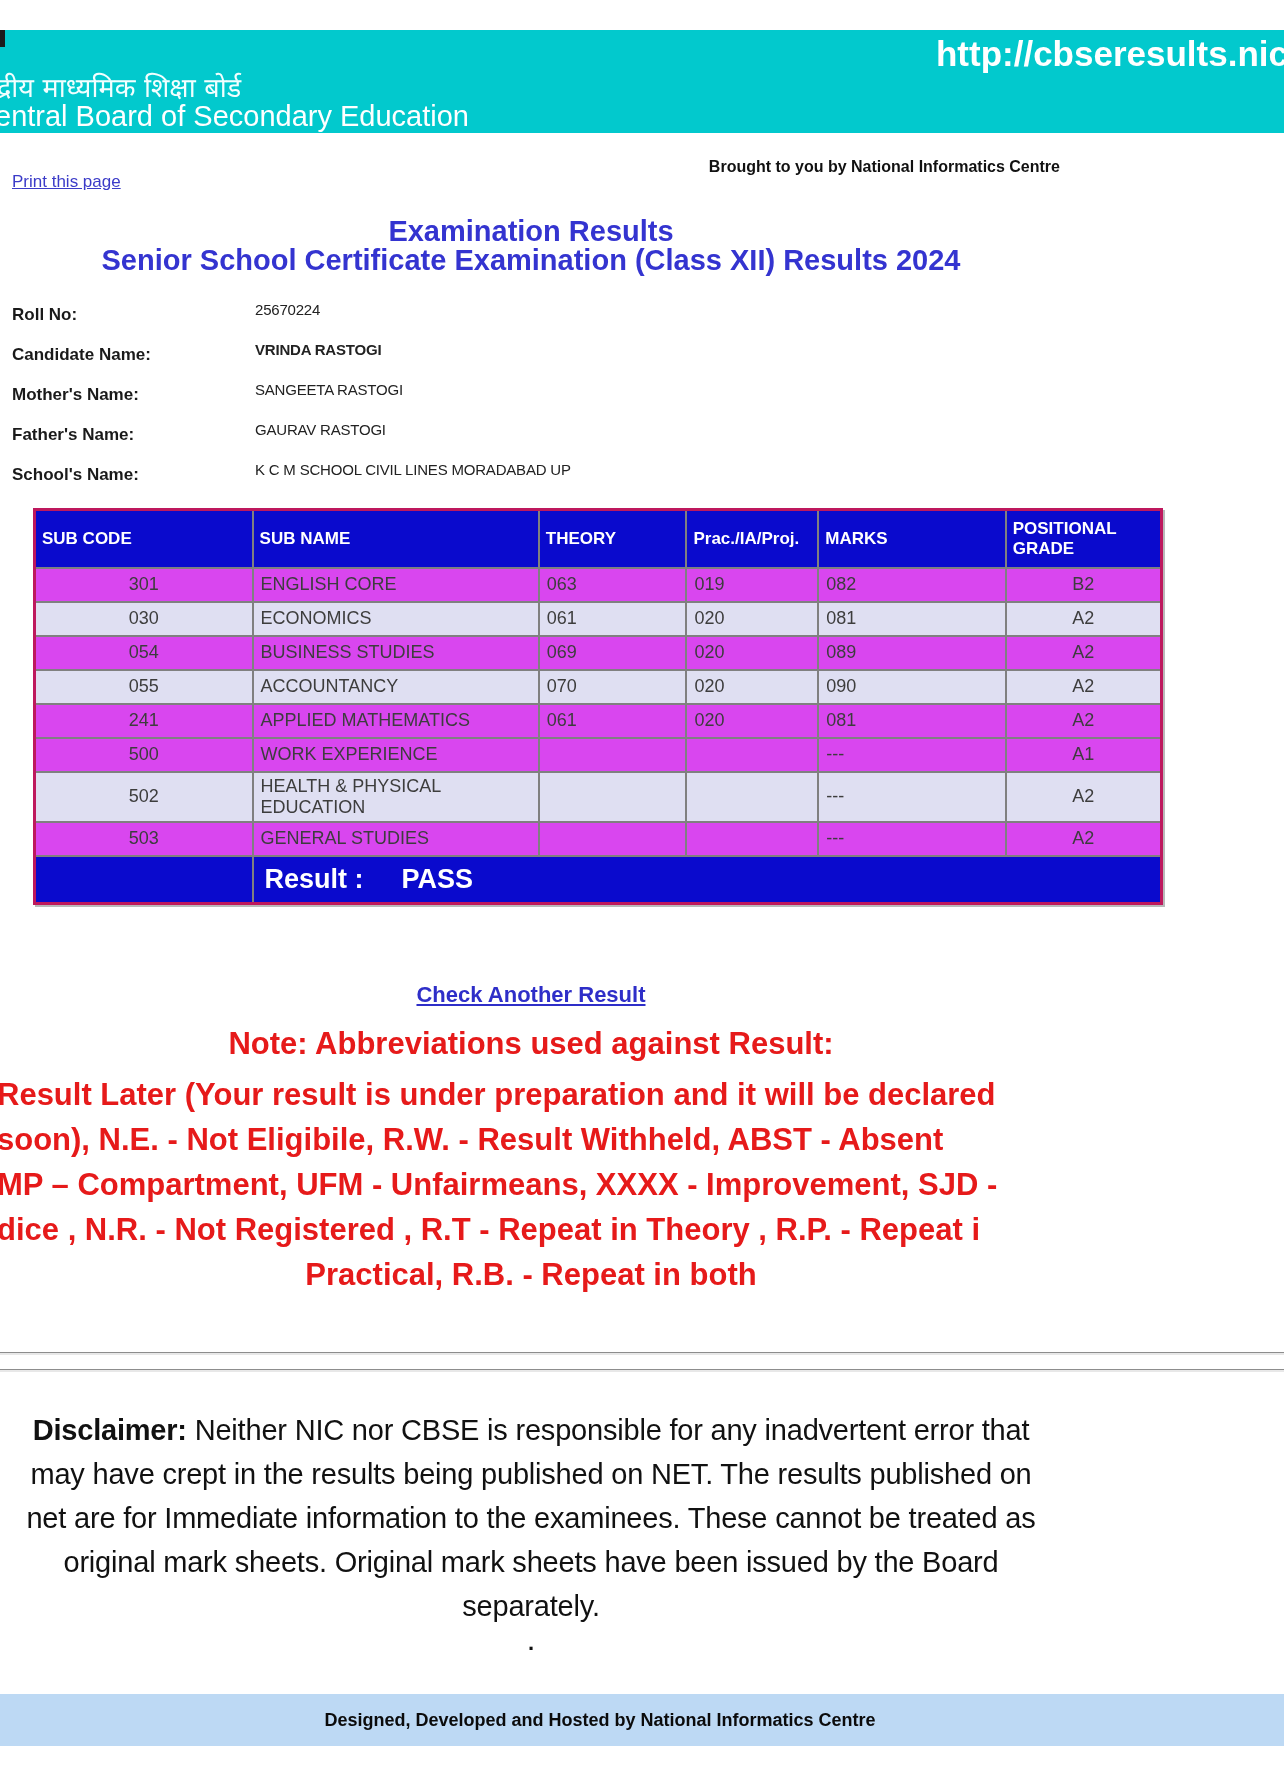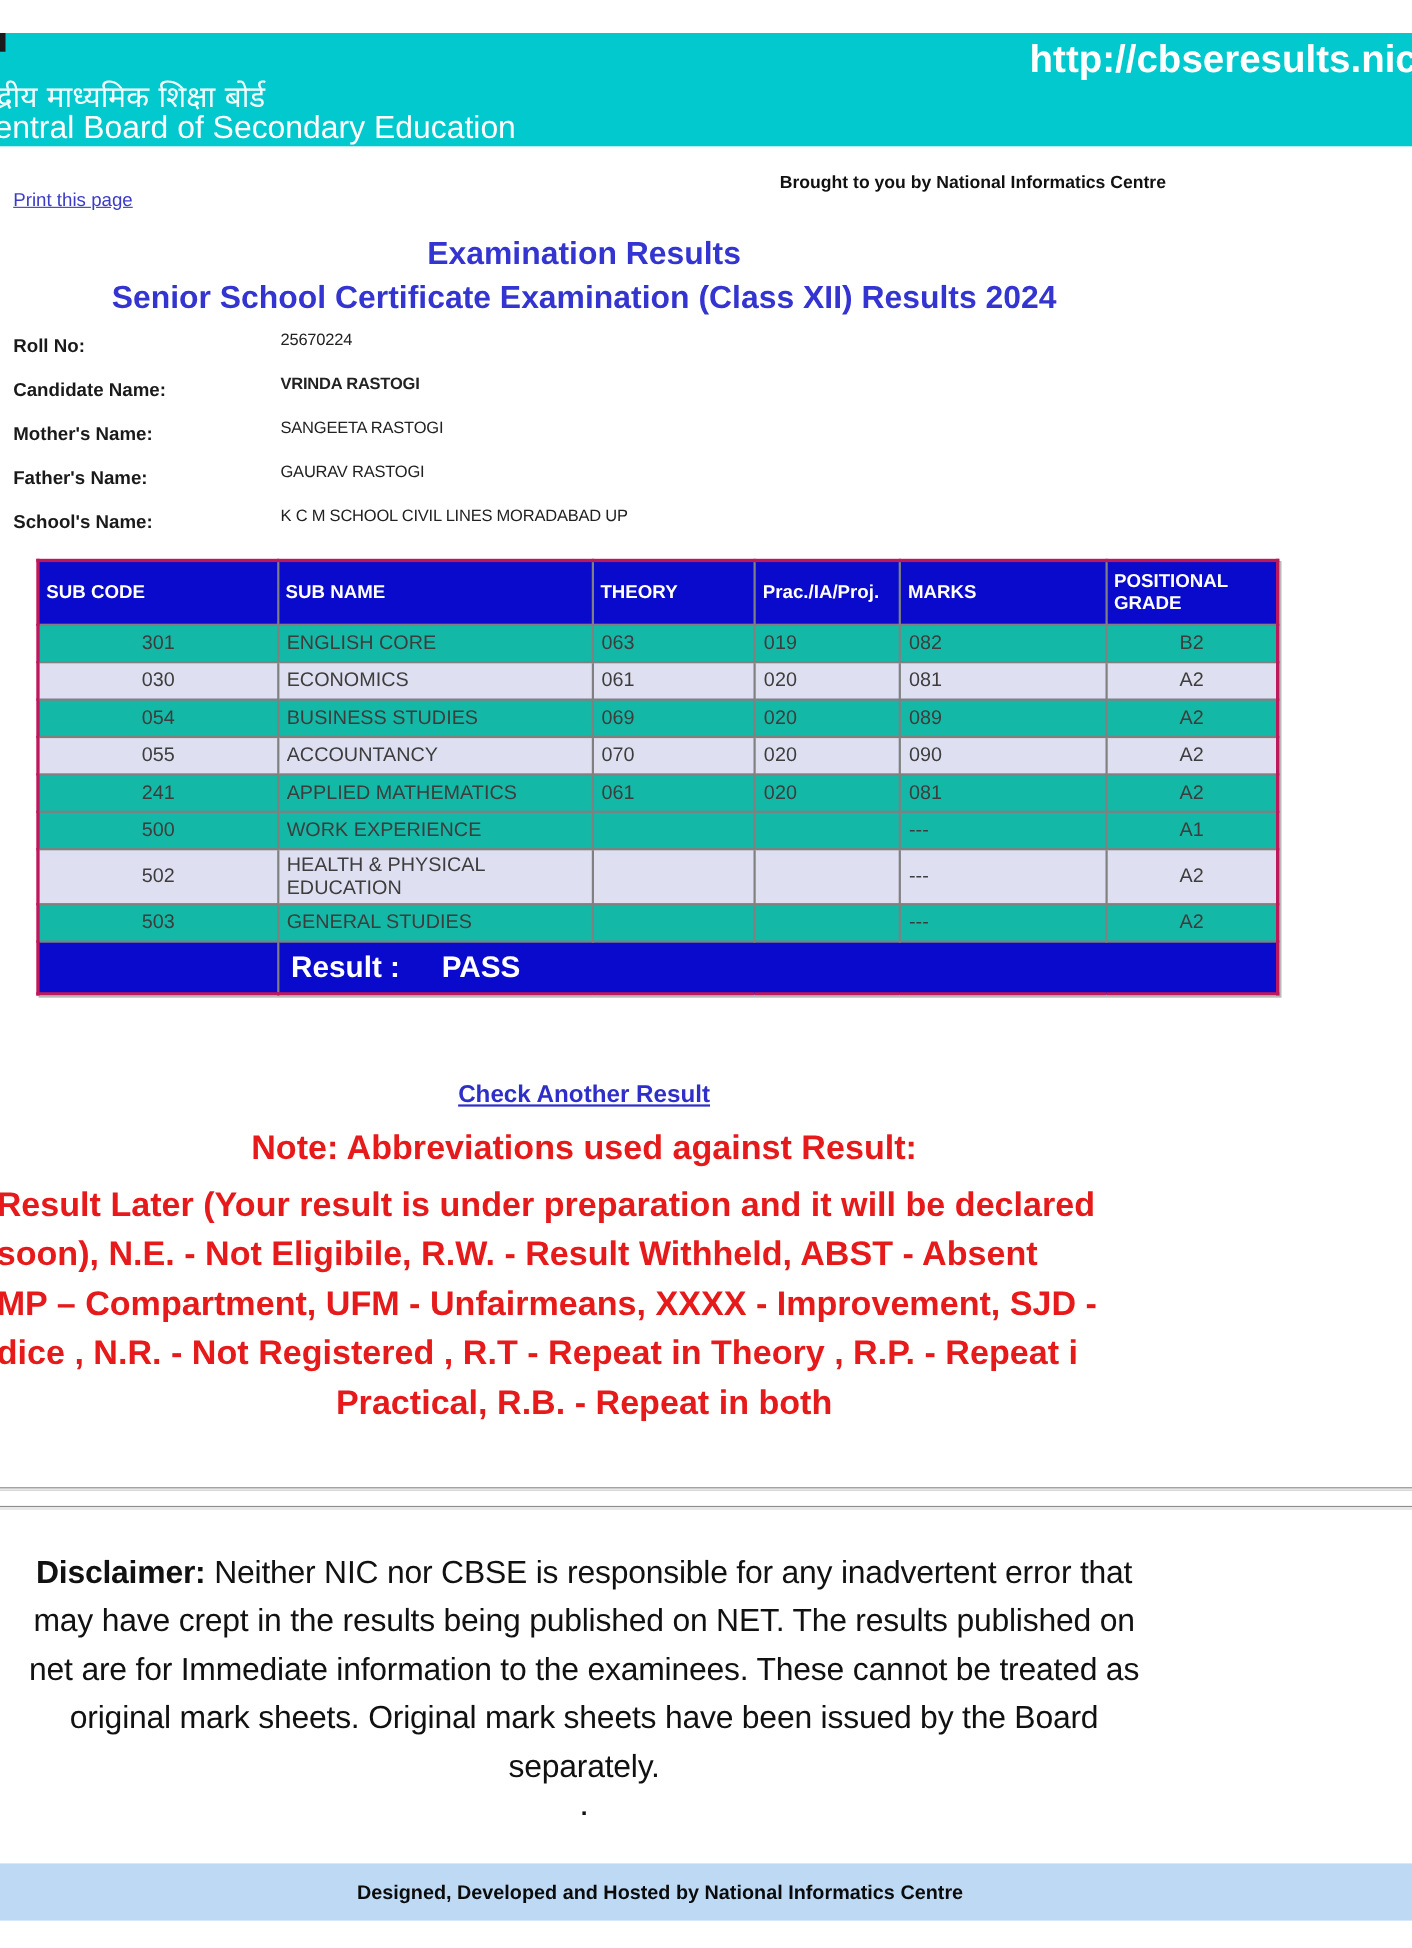--- a/index.html
+++ b/index.html
@@ -23,36 +23,36 @@
   .banner-english{position:absolute;top:70px;left:-5px;color:#fff;font-size:29px;white-space:nowrap;}
   .notch{position:absolute;top:30px;left:0;width:5px;height:17px;background:#1b1b1b;}
 
   
   .print-link{position:absolute;top:172px;left:12px;font-size:17px;color:var(--link-blue);text-decoration:underline;cursor:pointer;}
   .brought{position:absolute;top:158px;right:224px;font-size:16px;font-weight:bold;color:#111;}
 
   
   .title,.subtitle{position:absolute;left:0;width:1062px;text-align:center;color:var(--title-blue);font-weight:bold;font-size:29px;white-space:nowrap;}
   .title{top:215px;}
-  .subtitle{top:255px;}
+  .subtitle{top:244px;}
 
   
   .candidate{position:absolute;top:296px;left:0;width:1100px;}
   .field-row{position:relative;height:40px;}
   .flabel{position:absolute;left:12px;top:9px;font-size:17px;font-weight:bold;color:#1a1a1a;}
   .fvalue{position:absolute;left:255px;top:5px;font-size:15px;color:#222;letter-spacing:-0.2px;}
   .fvalue.bold{font-weight:bold;}
 
   
   table.marks{position:absolute;top:508px;left:33px;width:1130px;border-collapse:collapse;
     border:3px solid #be185d;box-shadow:2px 2px 0 #b9b9b9;}
   table.marks th,table.marks td{border:2px solid #808080;}
   table.marks th{background:var(--table-header-blue);color:#fff;font-size:17px;font-weight:bold;height:58px;padding:2px 6px;text-align:left;}
   th.center,td.center{text-align:center;}
-  table.marks td{font-size:18px;color:#3d3d3d;height:34px;padding:3px 7px;background:#14b8a6;vertical-align:middle;}
+  table.marks td{font-size:18px;color:#3d3d3d;height:34px;padding:3px 7px;background:#d946ef;vertical-align:middle;}
   tr.shaded td{background:var(--row-shade);}
   tr.result-row td{background:var(--table-header-blue);height:48px;margin-top:41px;}
   .result-text{color:#fff;font-weight:bold;font-size:27px;padding-left:4px;}
   .result-value{margin-left:34px;}
 
   
   .check-wrap{position:absolute;top:982px;left:0;width:1062px;text-align:center;}
   .check-link{font-size:22px;font-weight:bold;color:#2E2EC8;text-decoration:underline;cursor:pointer;margin-top:40px;}
   .note-head{position:absolute;top:1026px;left:0;width:1062px;text-align:center;
     color:var(--accent-red);font-weight:bold;font-size:31px;white-space:nowrap;}

